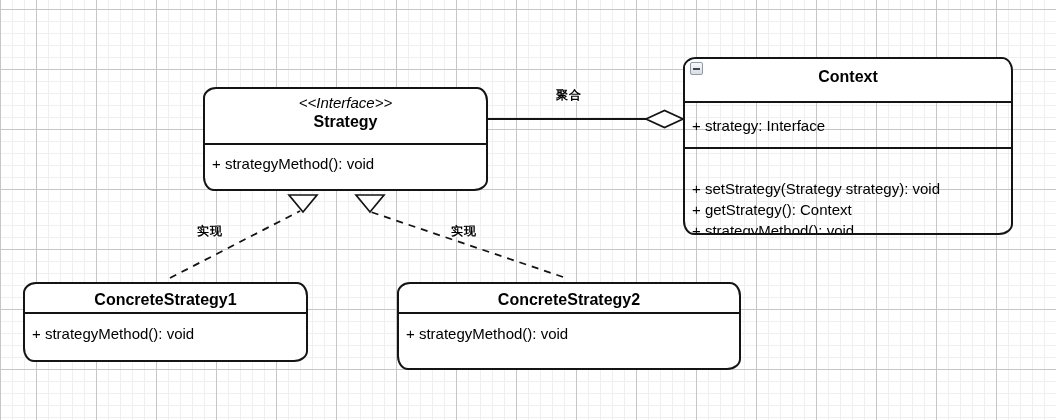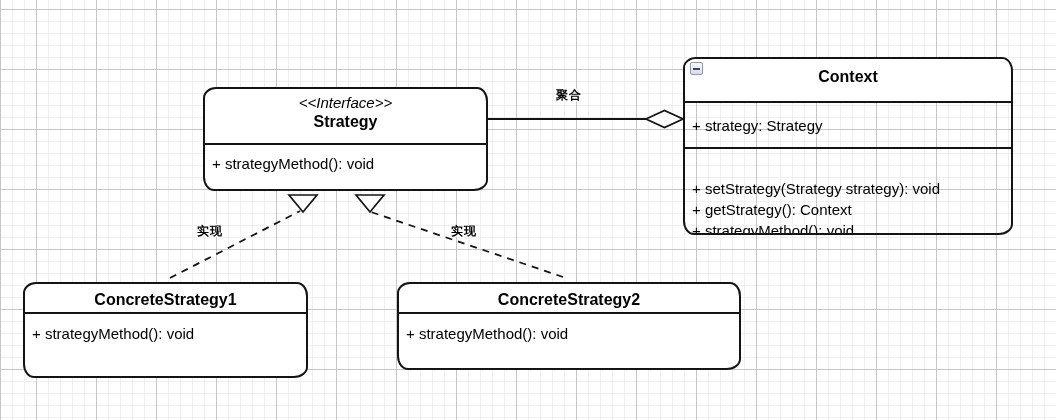--- a/index.html
+++ b/index.html
@@ -51,21 +51,21 @@
 
   
   #box-context { left: 683px; top: 57px; width: 330px; height: 178px; background: transparent; }
   #box-context .box-header { background: #ffffff; height: 34px; padding-top: 8px; }
   #box-context .attrs   { height: 44px; }
   #box-context .attrs .member { padding-top: 13px; }
   #box-context .methods { padding-top: 29px; }
   #box-context .methods .member { line-height: 21px; }
 
   
-  #box-cs1 { left: 23px;  top: 282px; width: 285px; height: 96px; }
+  #box-cs1 { left: 23px;  top: 282px; width: 285px; height: 80px; }
   #box-cs2 { left: 397px; top: 282px; width: 344px; height: 88px; }
   #box-cs1 .box-header, #box-cs2 .box-header { padding-top: 6px; height: 22px; }
   #box-cs1 .members, #box-cs2 .members { padding-top: 10px; }
 
   
   .collapse-btn {
     position: absolute;
     left: 5px; top: 3px;
     width: 13px; height: 13px;
     box-sizing: border-box;
@@ -122,21 +122,21 @@
     <div class="box-section members">
       <div class="member">+ strategyMethod(): void</div>
     </div>
   </div>
 
   <div class="uml-box" id="box-context">
     <div class="box-header">
       <div class="box-title">Context</div>
     </div>
     <div class="box-section attrs">
-      <div class="member">+ strategy: Strategy</div>
+      <div class="member">+ strategy: Interface</div>
     </div>
     <div class="box-section methods">
       <div class="member">+ setStrategy(Strategy strategy): void</div>
       <div class="member">+ getStrategy(): Context</div>
       <div class="member">+ strategyMethod(): void</div>
     </div>
     <div class="collapse-btn">
       <div class="minus-bar"></div>
     </div>
   </div>

